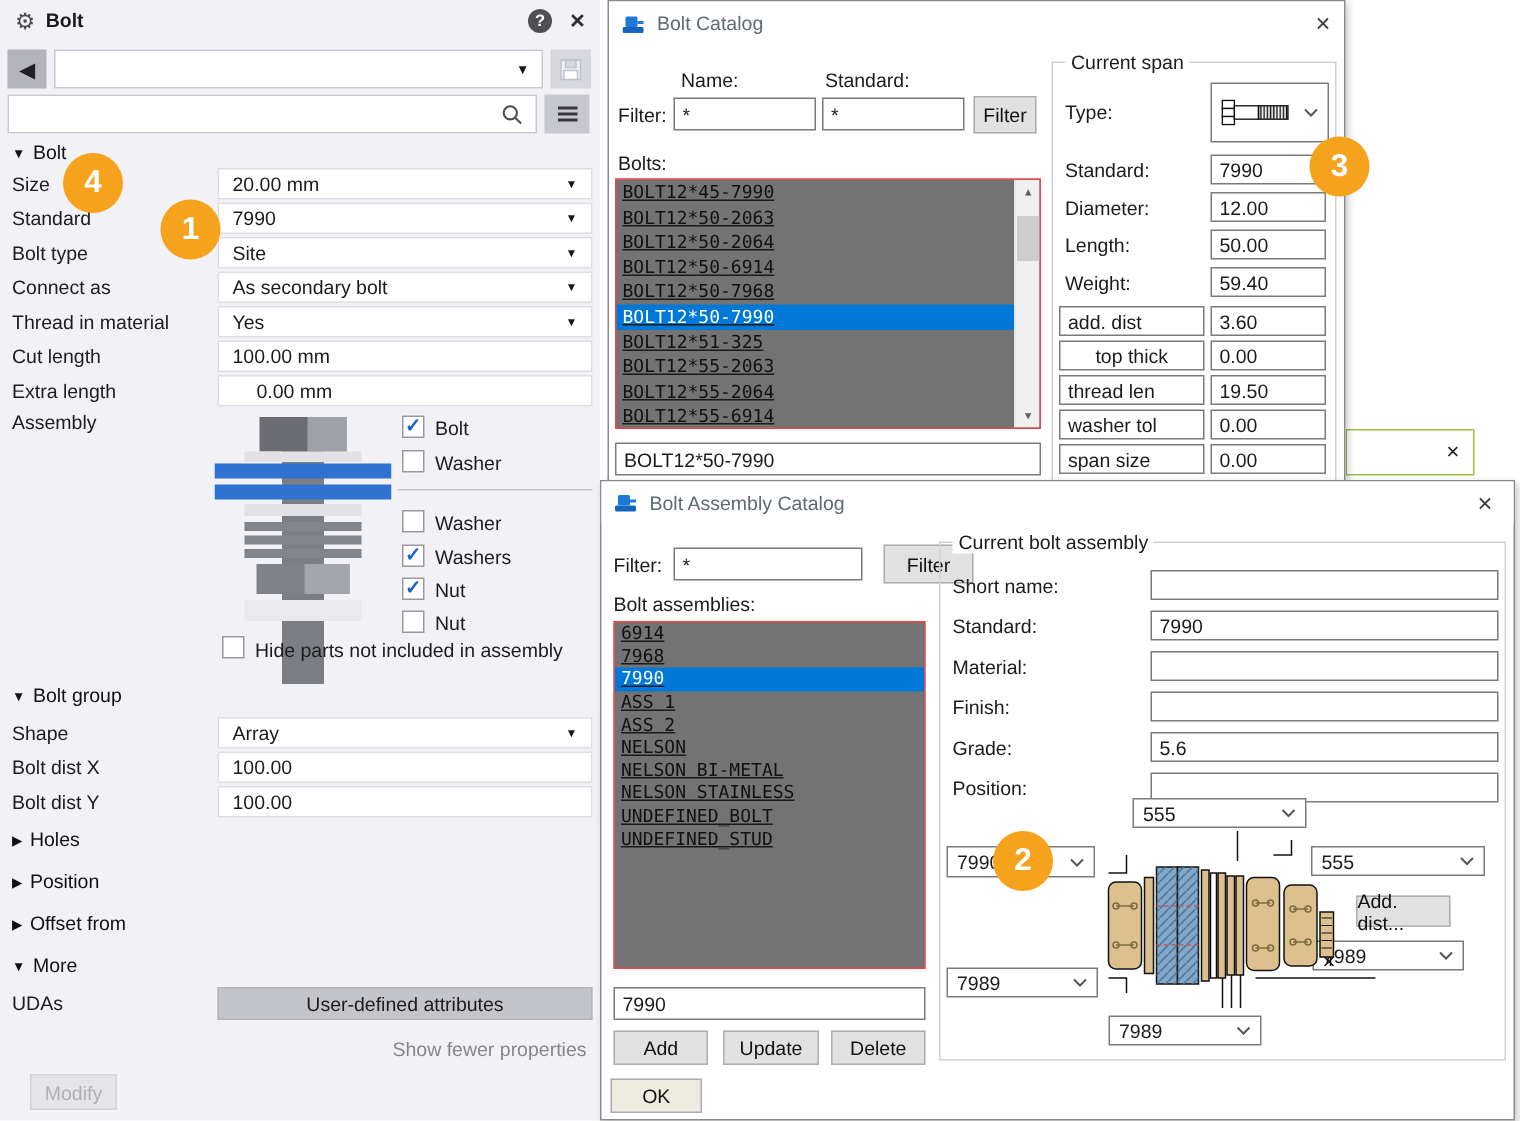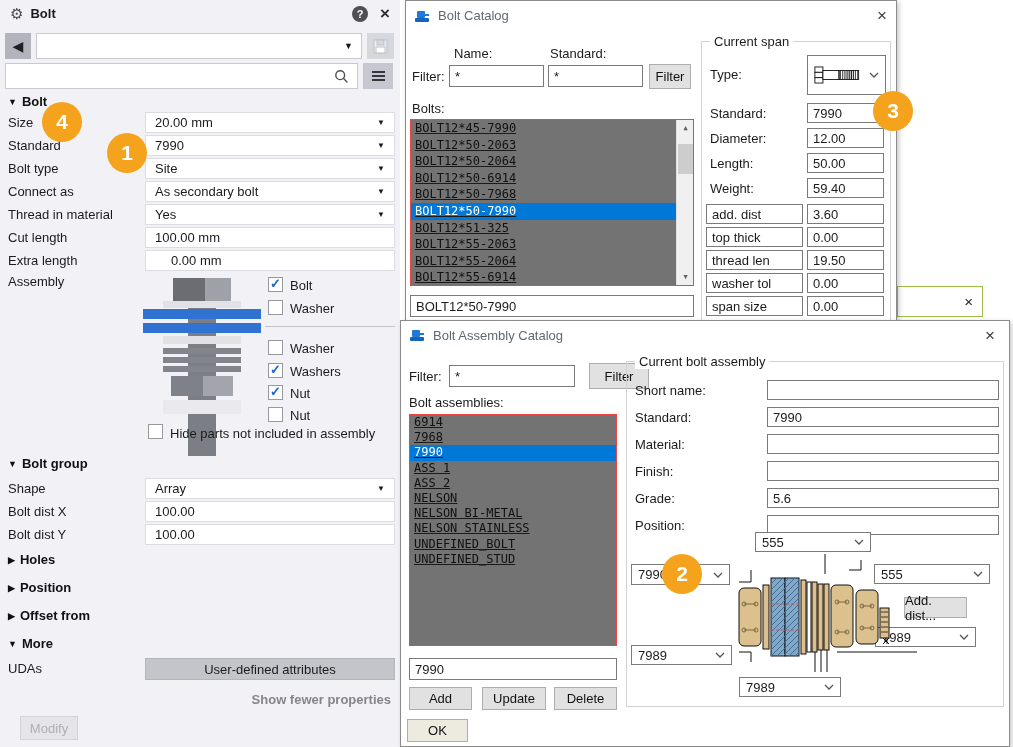--- a/index.html
+++ b/index.html
@@ -26,37 +26,37 @@
   .hist-combo { left:36px; top:33px; width:326px; height:26px; background:#fff;
     border:1px solid #c9c9d2; display:flex; align-items:center; padding:0 8px; }
   .save-btn { left:367px; top:33px; width:27px; height:26px; background:#d7d8de;
     display:flex; align-items:center; justify-content:center; }
   .search-box { left:5px; top:63px; width:353px; height:26px; background:#fff;
     border:1px solid #c9c9d2; display:flex; align-items:center; padding:0 8px; }
   .menu-btn { left:363px; top:63px; width:30px; height:26px; background:#c7c8cf;
     display:flex; flex-direction:column; align-items:center; justify-content:center; gap:2px; }
   .menu-bar { width:13px; height:2px; background:#36363a; }
 
-  .sect { position:absolute; left:8px; font-weight:bold; color:#111; }
+  .sect { position:absolute; left:8px; font-weight:normal; color:#111; }
   .sect .arr { font-size:9px; margin-right:5px; position:relative; top:-1px; }
   .plabel { position:absolute; left:8px; color:#1c1c1c; }
   .pctrl { position:absolute; left:145px; width:250px; height:21px; background:#fff;
     border:1px solid #dcdce2; display:flex; align-items:center; padding:0 9px; }
   .pctrl .dd { margin-left:auto; font-size:8px; color:#17171a; }
 
   .cbox { position:absolute; width:15px; height:15px; background:#fff; border:1px solid #98989f;
     display:flex; align-items:center; justify-content:center; }
   .cbox .ck { color:#1767c8; font-weight:bold; font-size:13px; line-height:1; position:relative; top:-1px; }
   .cblabel { position:absolute; color:#1c1c1c; }
   .divline { position:absolute; height:1px; background:#c3c3ca; }
 
   .udas-btn { position:absolute; left:145px; top:658px; width:250px; height:22px;
     background:#c4c5cb; border:1px solid #b4b5bb; display:flex; align-items:center;
     justify-content:center; color:#1c1c1c; }
-  .show-fewer { position:absolute; right:9px; top:692px; font-weight:bold; color:#85858b; }
+  .show-fewer { position:absolute; right:9px; top:692px; font-weight:normal; color:#85858b; }
   .modify-btn { position:absolute; left:20px; top:716px; width:58px; height:24px;
     background:#e4e4e9; border:1px solid #d3d3d9; color:#afafb5;
     display:flex; align-items:center; justify-content:center; }
 
   
   .dlg { background:#fff; border:1px solid #8b8b8b; box-shadow:2px 2px 5px rgba(0,0,0,0.22); }
   .dlg-title { position:absolute; left:0; top:0; width:100%; height:29px;
     display:flex; align-items:center; padding:0 9px; color:#5c6a72; background:#fff; }
   .dlg-title .ttl { margin-left:7px; }
   .dlg-x { margin-left:auto; font-size:17px; color:#3c3c3f; line-height:1; }
@@ -341,21 +341,21 @@
     <div class="win-input" style="left:105px;top:136px;width:77px;height:20px;">
         <span>59.40</span>
       </div>
 
     <div class="boxed-label" style="left:4px;top:162px;width:97px;height:20px;">
         <span>add. dist</span>
       </div>
     <div class="win-input" style="left:105px;top:162px;width:77px;height:20px;">
         <span>3.60</span>
       </div>
-    <div class="boxed-label" style="left:4px;top:185px;width:97px;height:20px;">
+    <div class="boxed-label" style="left:4px;top:185px;width:97px;height:20px;justify-content:center;">
         <span>top thick</span>
       </div>
     <div class="win-input" style="left:105px;top:185px;width:77px;height:20px;">
         <span>0.00</span>
       </div>
     <div class="boxed-label" style="left:4px;top:208px;width:97px;height:20px;">
         <span>thread len</span>
       </div>
     <div class="win-input" style="left:105px;top:208px;width:77px;height:20px;">
         <span>19.50</span>

